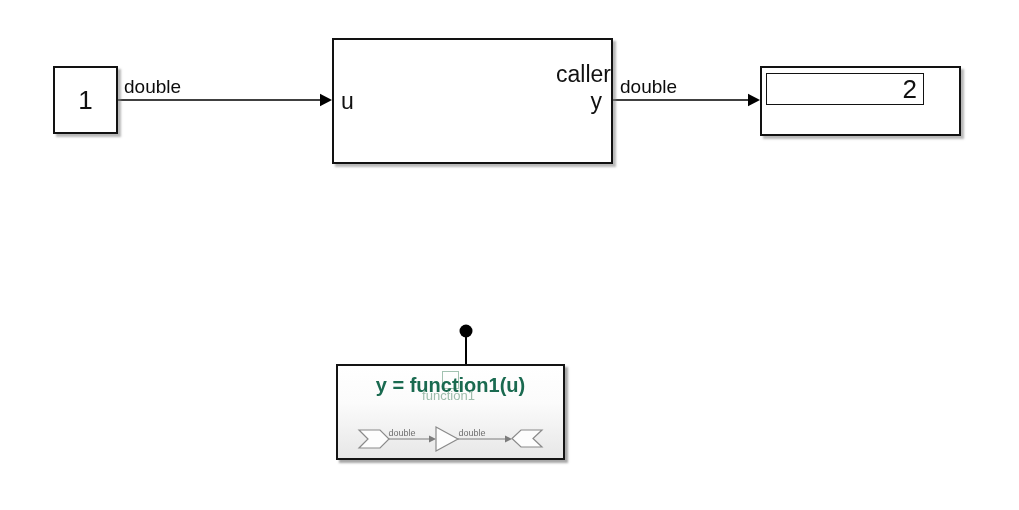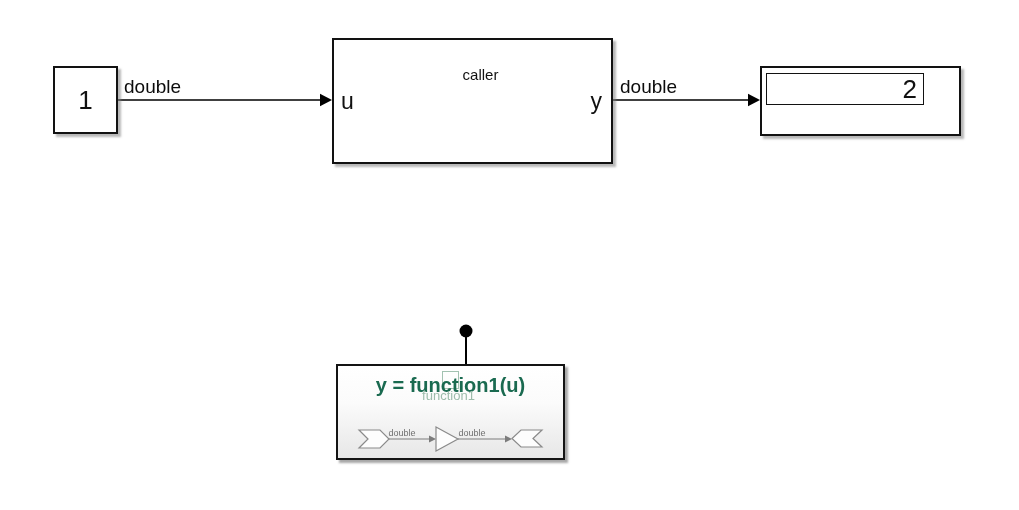--- a/index.html
+++ b/index.html
@@ -12,21 +12,21 @@
          box-shadow:3px 3px 2px rgba(125,125,125,0.55);}
   
   .constant{left:53px;top:66px;width:65px;height:68px;display:flex;align-items:center;justify-content:center;}
   .constant span{font-size:26px;line-height:1;}
   
   .sig-label{position:absolute;font-size:19px;line-height:19px;color:#0c0c0c;white-space:nowrap;}
   .sig1{left:124px;top:77px;}
   .sig2{left:620px;top:77px;}
   
   .caller{left:332px;top:38px;width:281px;height:126px;}
-  .caller-text{position:absolute;left:16px;right:0;top:21px;text-align:center;font-size:15px;line-height:27px;}
+  .caller-text{position:absolute;left:16px;right:0;top:21px;text-align:right;font-size:23px;line-height:27px;}
   .port-label{position:absolute;top:50%;transform:translateY(-50%);font-size:23px;line-height:1;}
   .port-u{left:7px;}
   .port-y{right:9px;}
   
   .display{left:760px;top:66px;width:201px;height:70px;}
   .display-box{position:absolute;box-sizing:border-box;left:4px;top:5px;width:158px;height:32px;
                border:1.5px solid #121212;display:flex;align-items:center;justify-content:flex-end;padding-right:6px;}
   .display-box span{font-size:26px;line-height:1;}
   
   .simfn{left:336px;top:364px;width:229px;height:96px;

